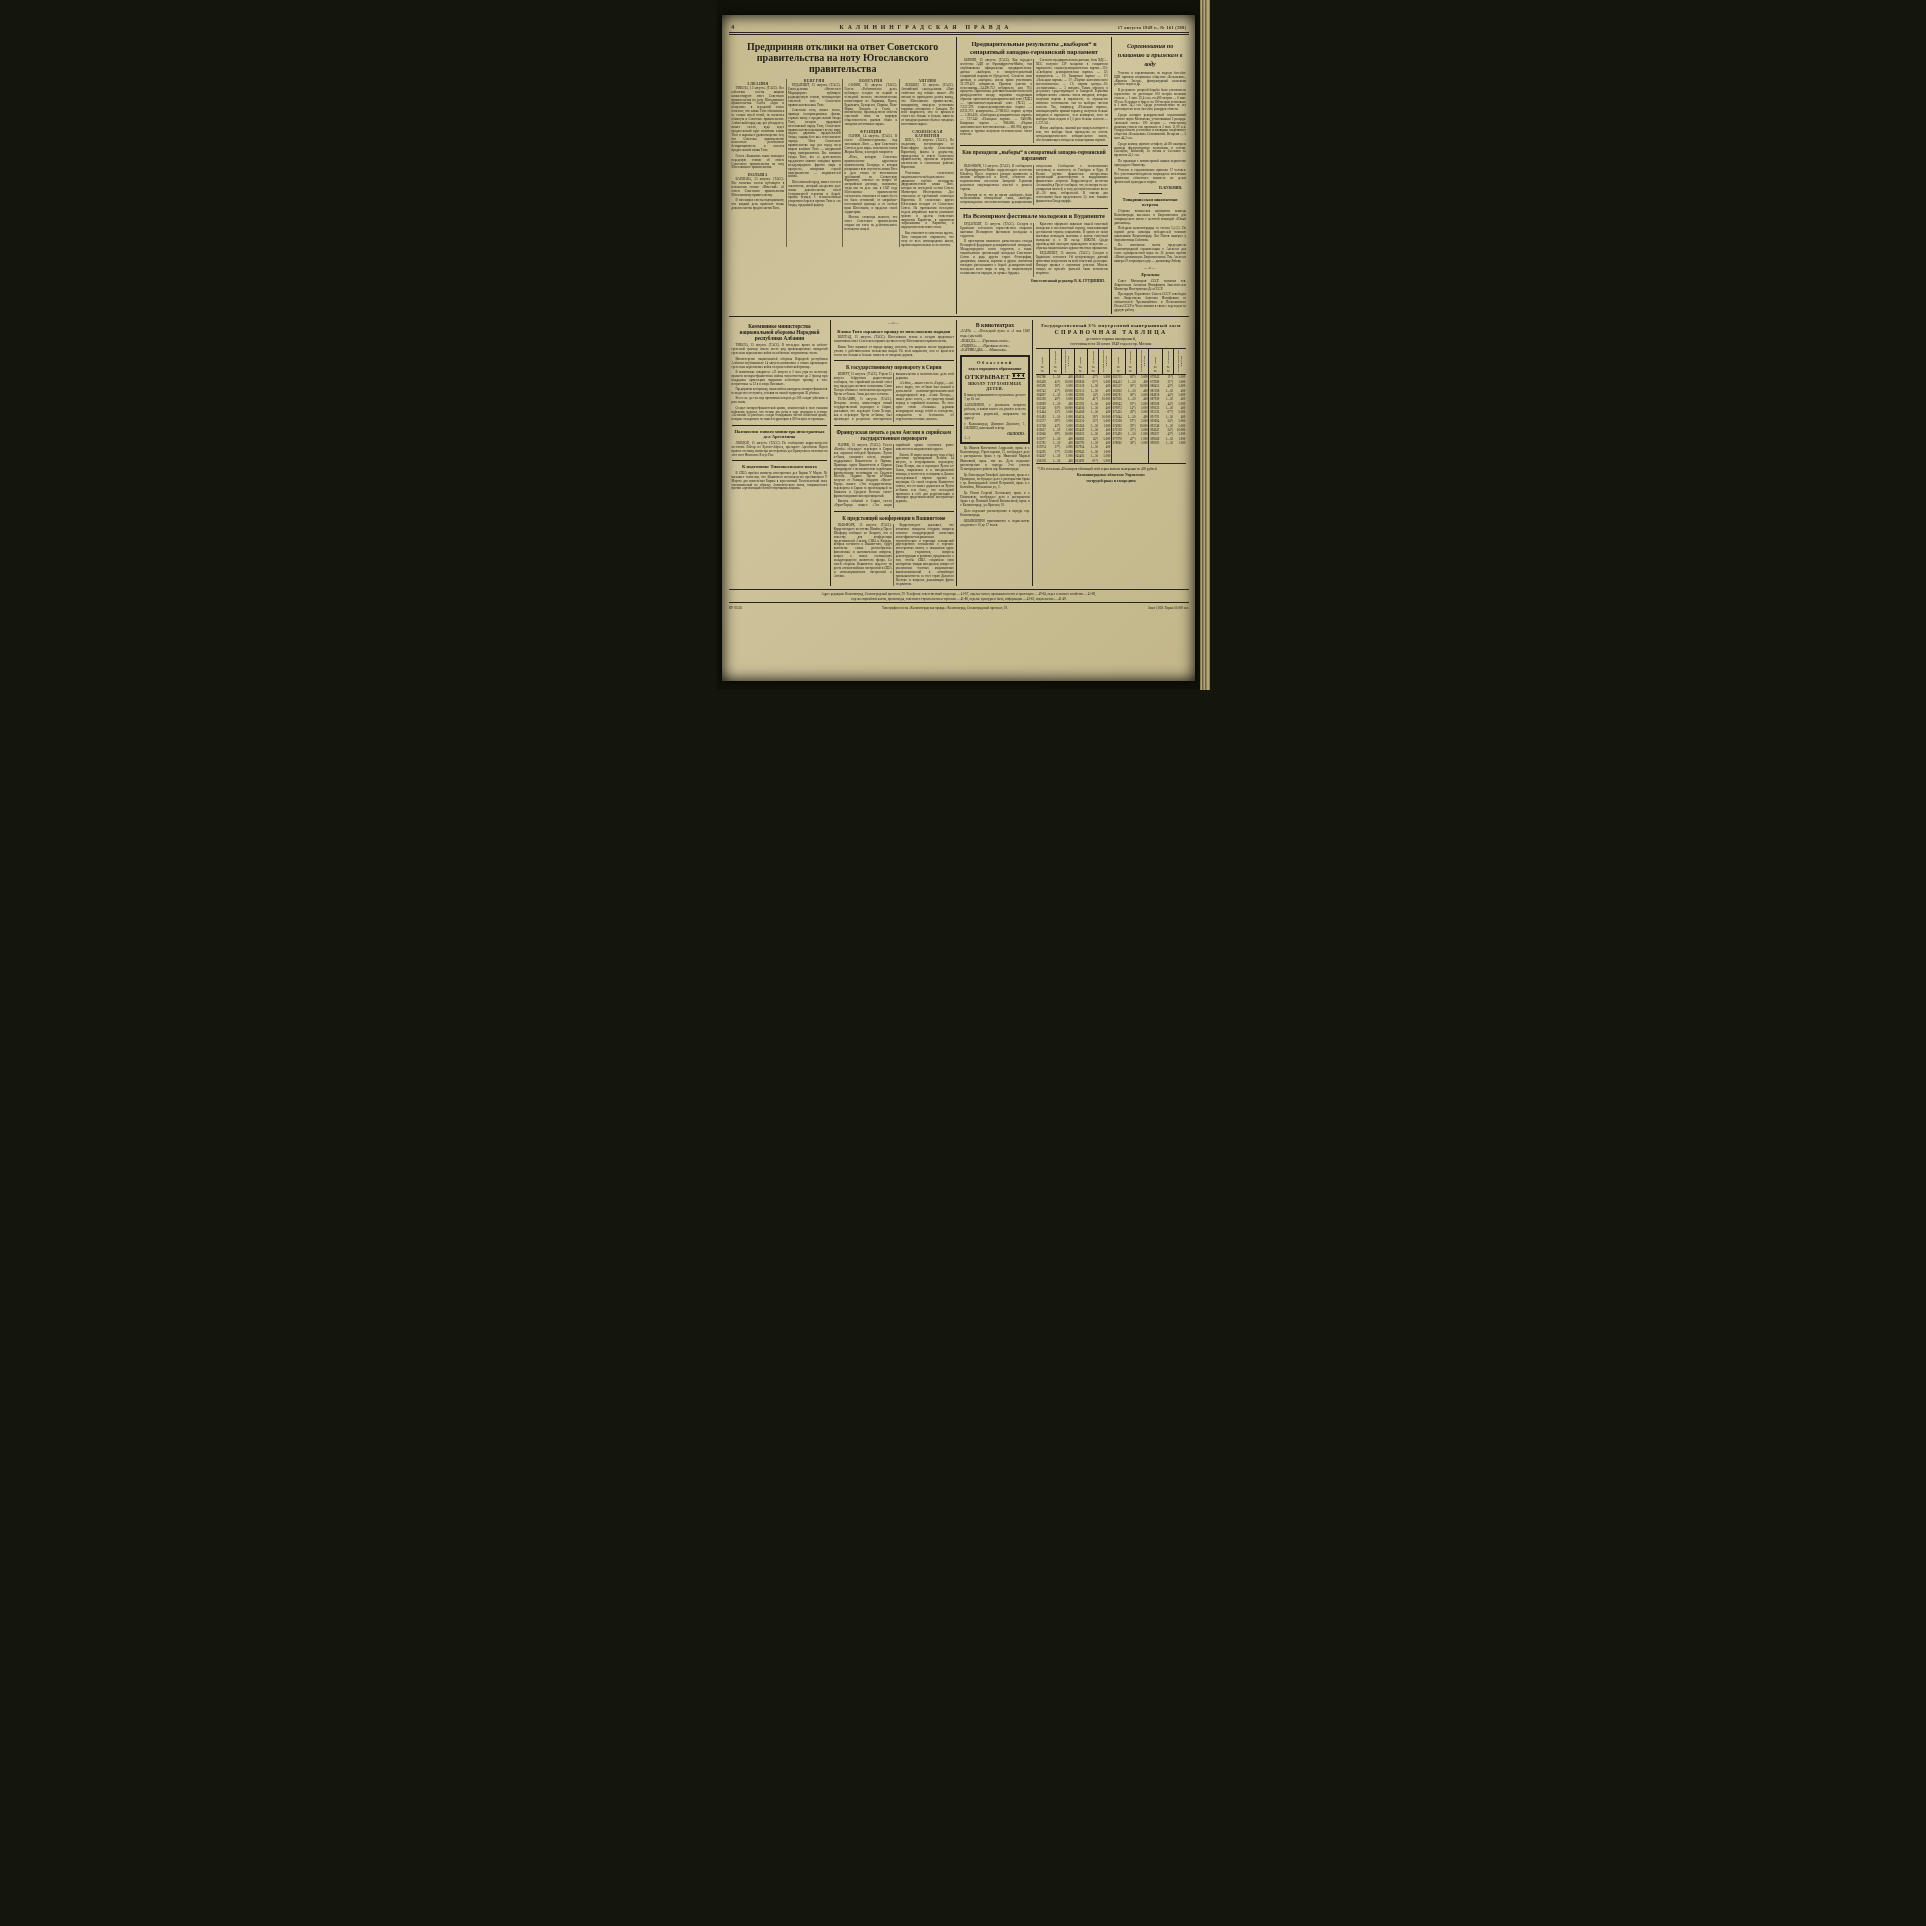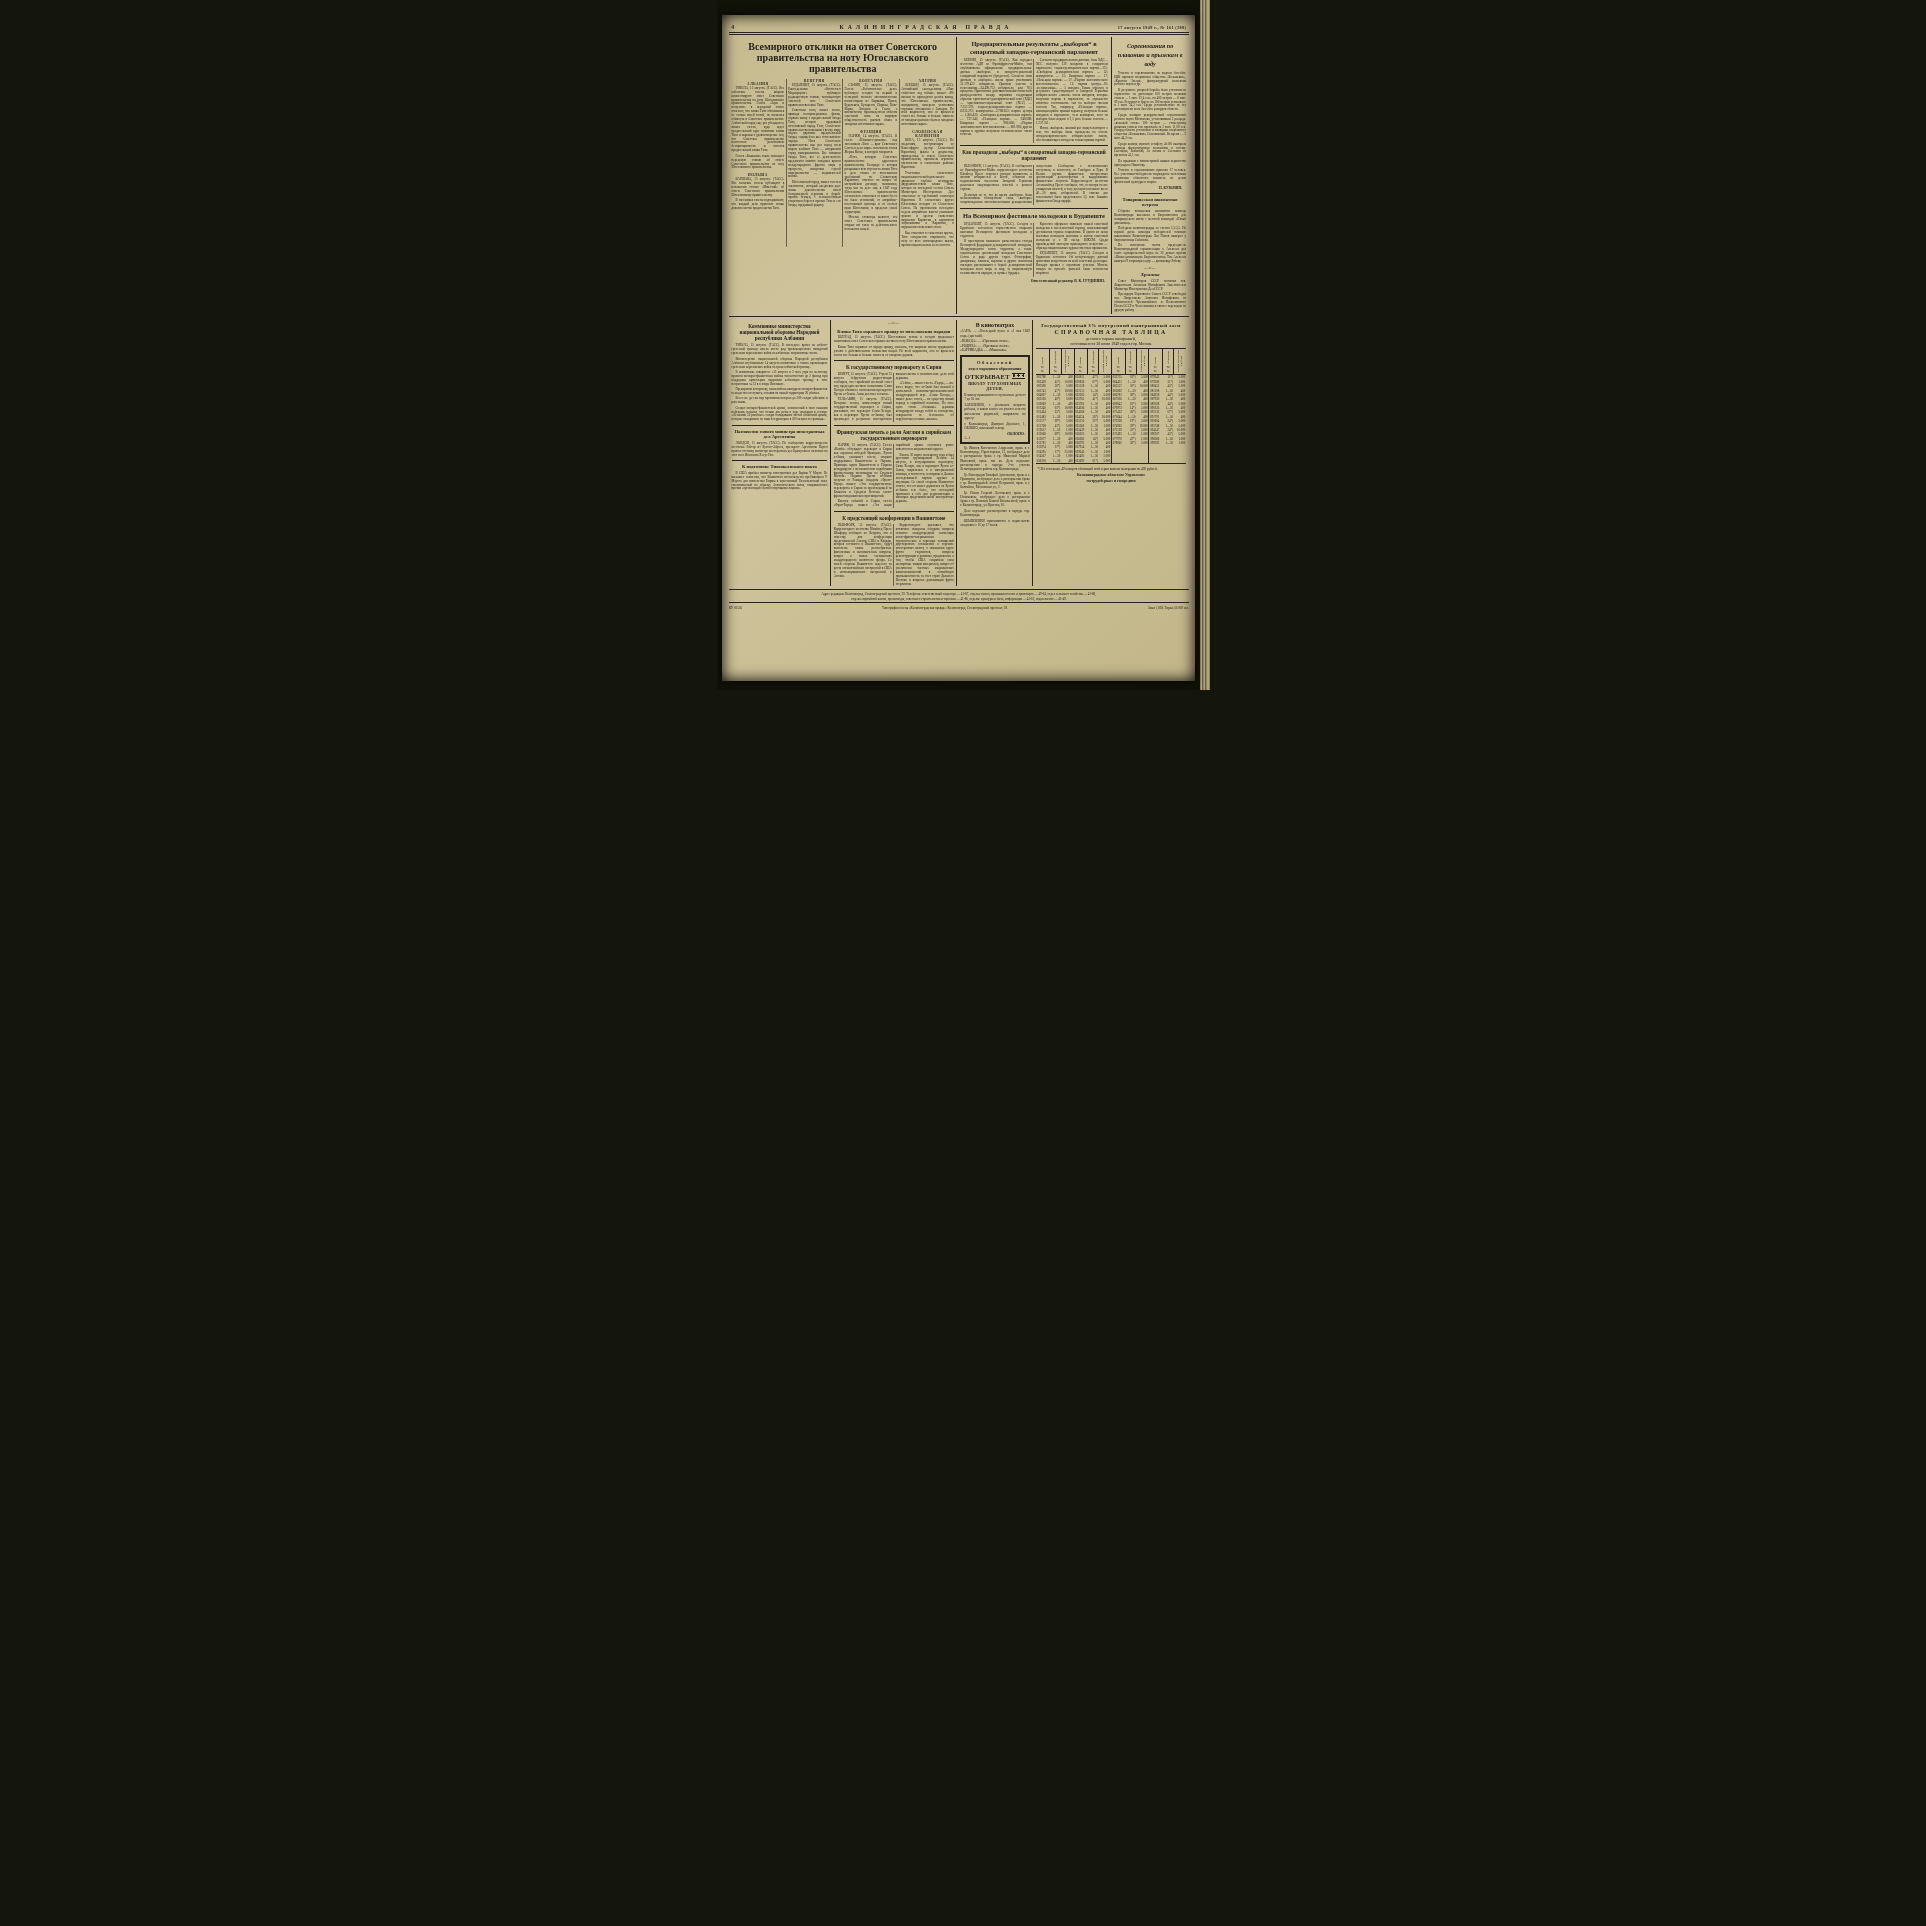--- a/index.html
+++ b/index.html
@@ -90,21 +90,21 @@
       <span class="mh-page">4</span>
       <span class="mh-title">КАЛИНИНГРАДСКАЯ ПРАВДА</span>
       <span class="mh-date">17 августа 1949 г., № 161 (588)</span>
     </div>
     <hr class="rule-heavy">
     <hr class="rule-light">
 
     <div class="row-top">
 
       <div>
-        <div class="h-big">Всемирного отклики на ответ Советского правительства на ноту Югославского правительства</div>
+        <div class="h-big">Предприняв отклики на ответ Советского правительства на ноту Югославского правительства</div>
         <div class="cols-4 body-txt">
 
             <div style="break-inside:avoid-column;">
               <div class="kicker">АЛБАНИЯ</div>
               <div>
                 <p>ТИРАНА, 15 августа. (ТАСС). Все албанские газеты широко комментируют ответ Советского правительства на ноту Югославского правительства. Газета «Зери и популлит» в передовой статье отмечает, что клика Тито обязывалась не только своей нотой, но пыталась обмануть и Советское правительство. Албанский народ еще раз убеждается, пишет газета, куда ведет предательский курс политики клики Тито и выражает удовлетворение тем, что Советское правительство полностью разоблачило беспринципность и низость предательской клики Тито.</p>
                 <p>Газета «Башкими» также помещает передовую статью об ответе Советского правительства на ноту Югославского правительства.</p>
               </div>
             </div>
 

